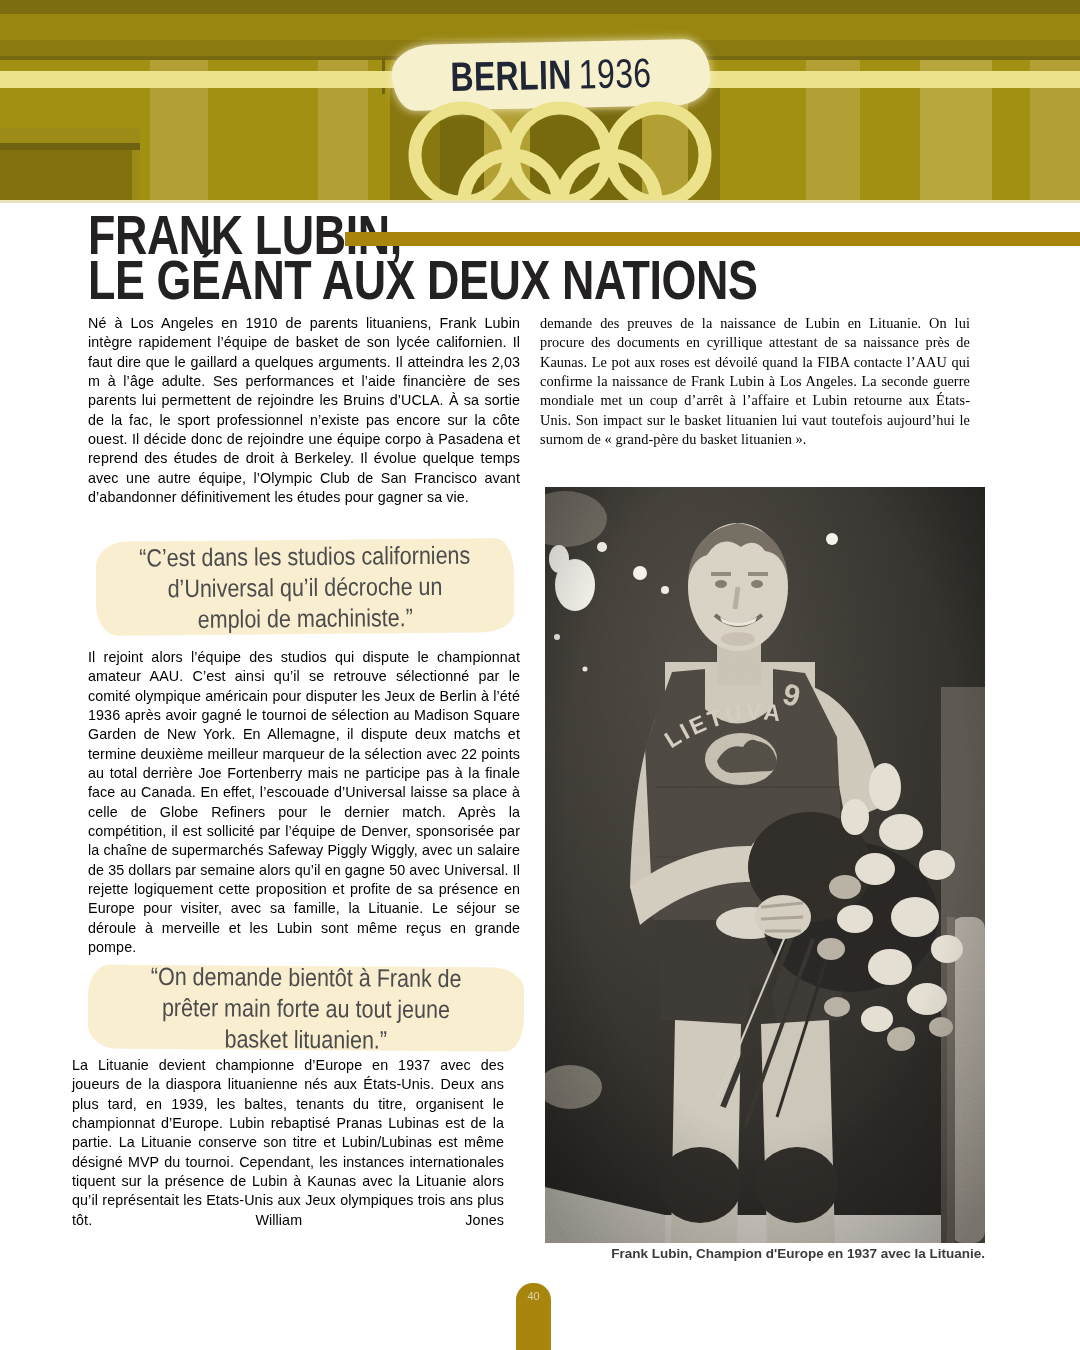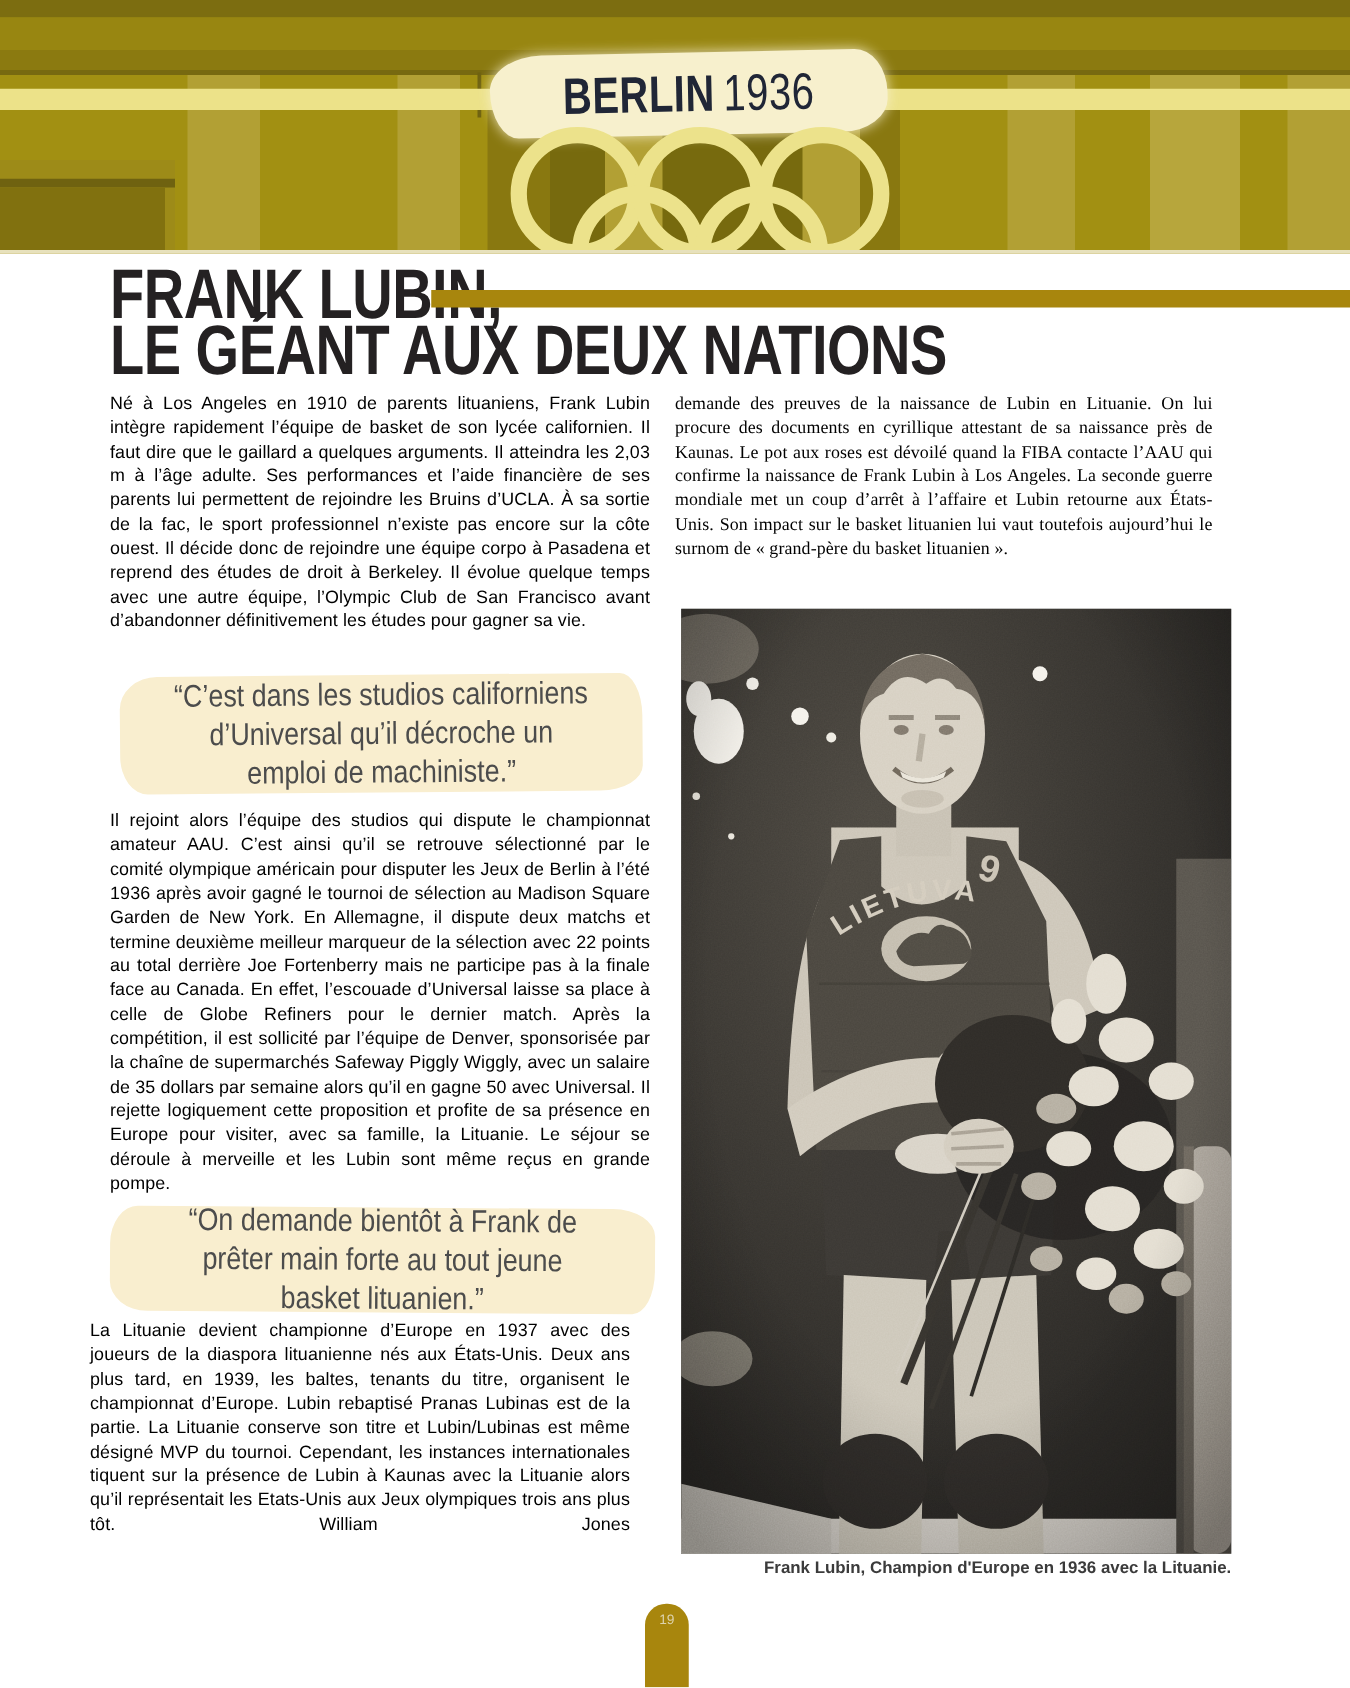--- a/index.html
+++ b/index.html
@@ -263,19 +263,19 @@
 
         <ellipse cx="238" cy="430" rx="28" ry="22" fill="#d2cbbd"></ellipse>
         <path d="M216,420 L258,416 M216,432 L258,430 M220,444 L256,444" stroke="#a59d8f" stroke-width="3" fill="none"></path>
       </g>
 
       <rect width="440" height="756" fill="url(#vg)"></rect>
       <rect width="440" height="756" filter="url(#grain)" opacity=".45" style="mix-blend-mode:overlay"></rect>
     </svg>
   </div>
 
-  <p class="caption">Frank Lubin, Champion d'Europe en 1936 avec la Lituanie.</p>
+  <p class="caption">Frank Lubin, Champion d'Europe en 1937 avec la Lituanie.</p>
 
   <div class="page-tab">
-    <span>19</span>
+    <span>40</span>
   </div>
 
 </div>
 
 </body></html>

